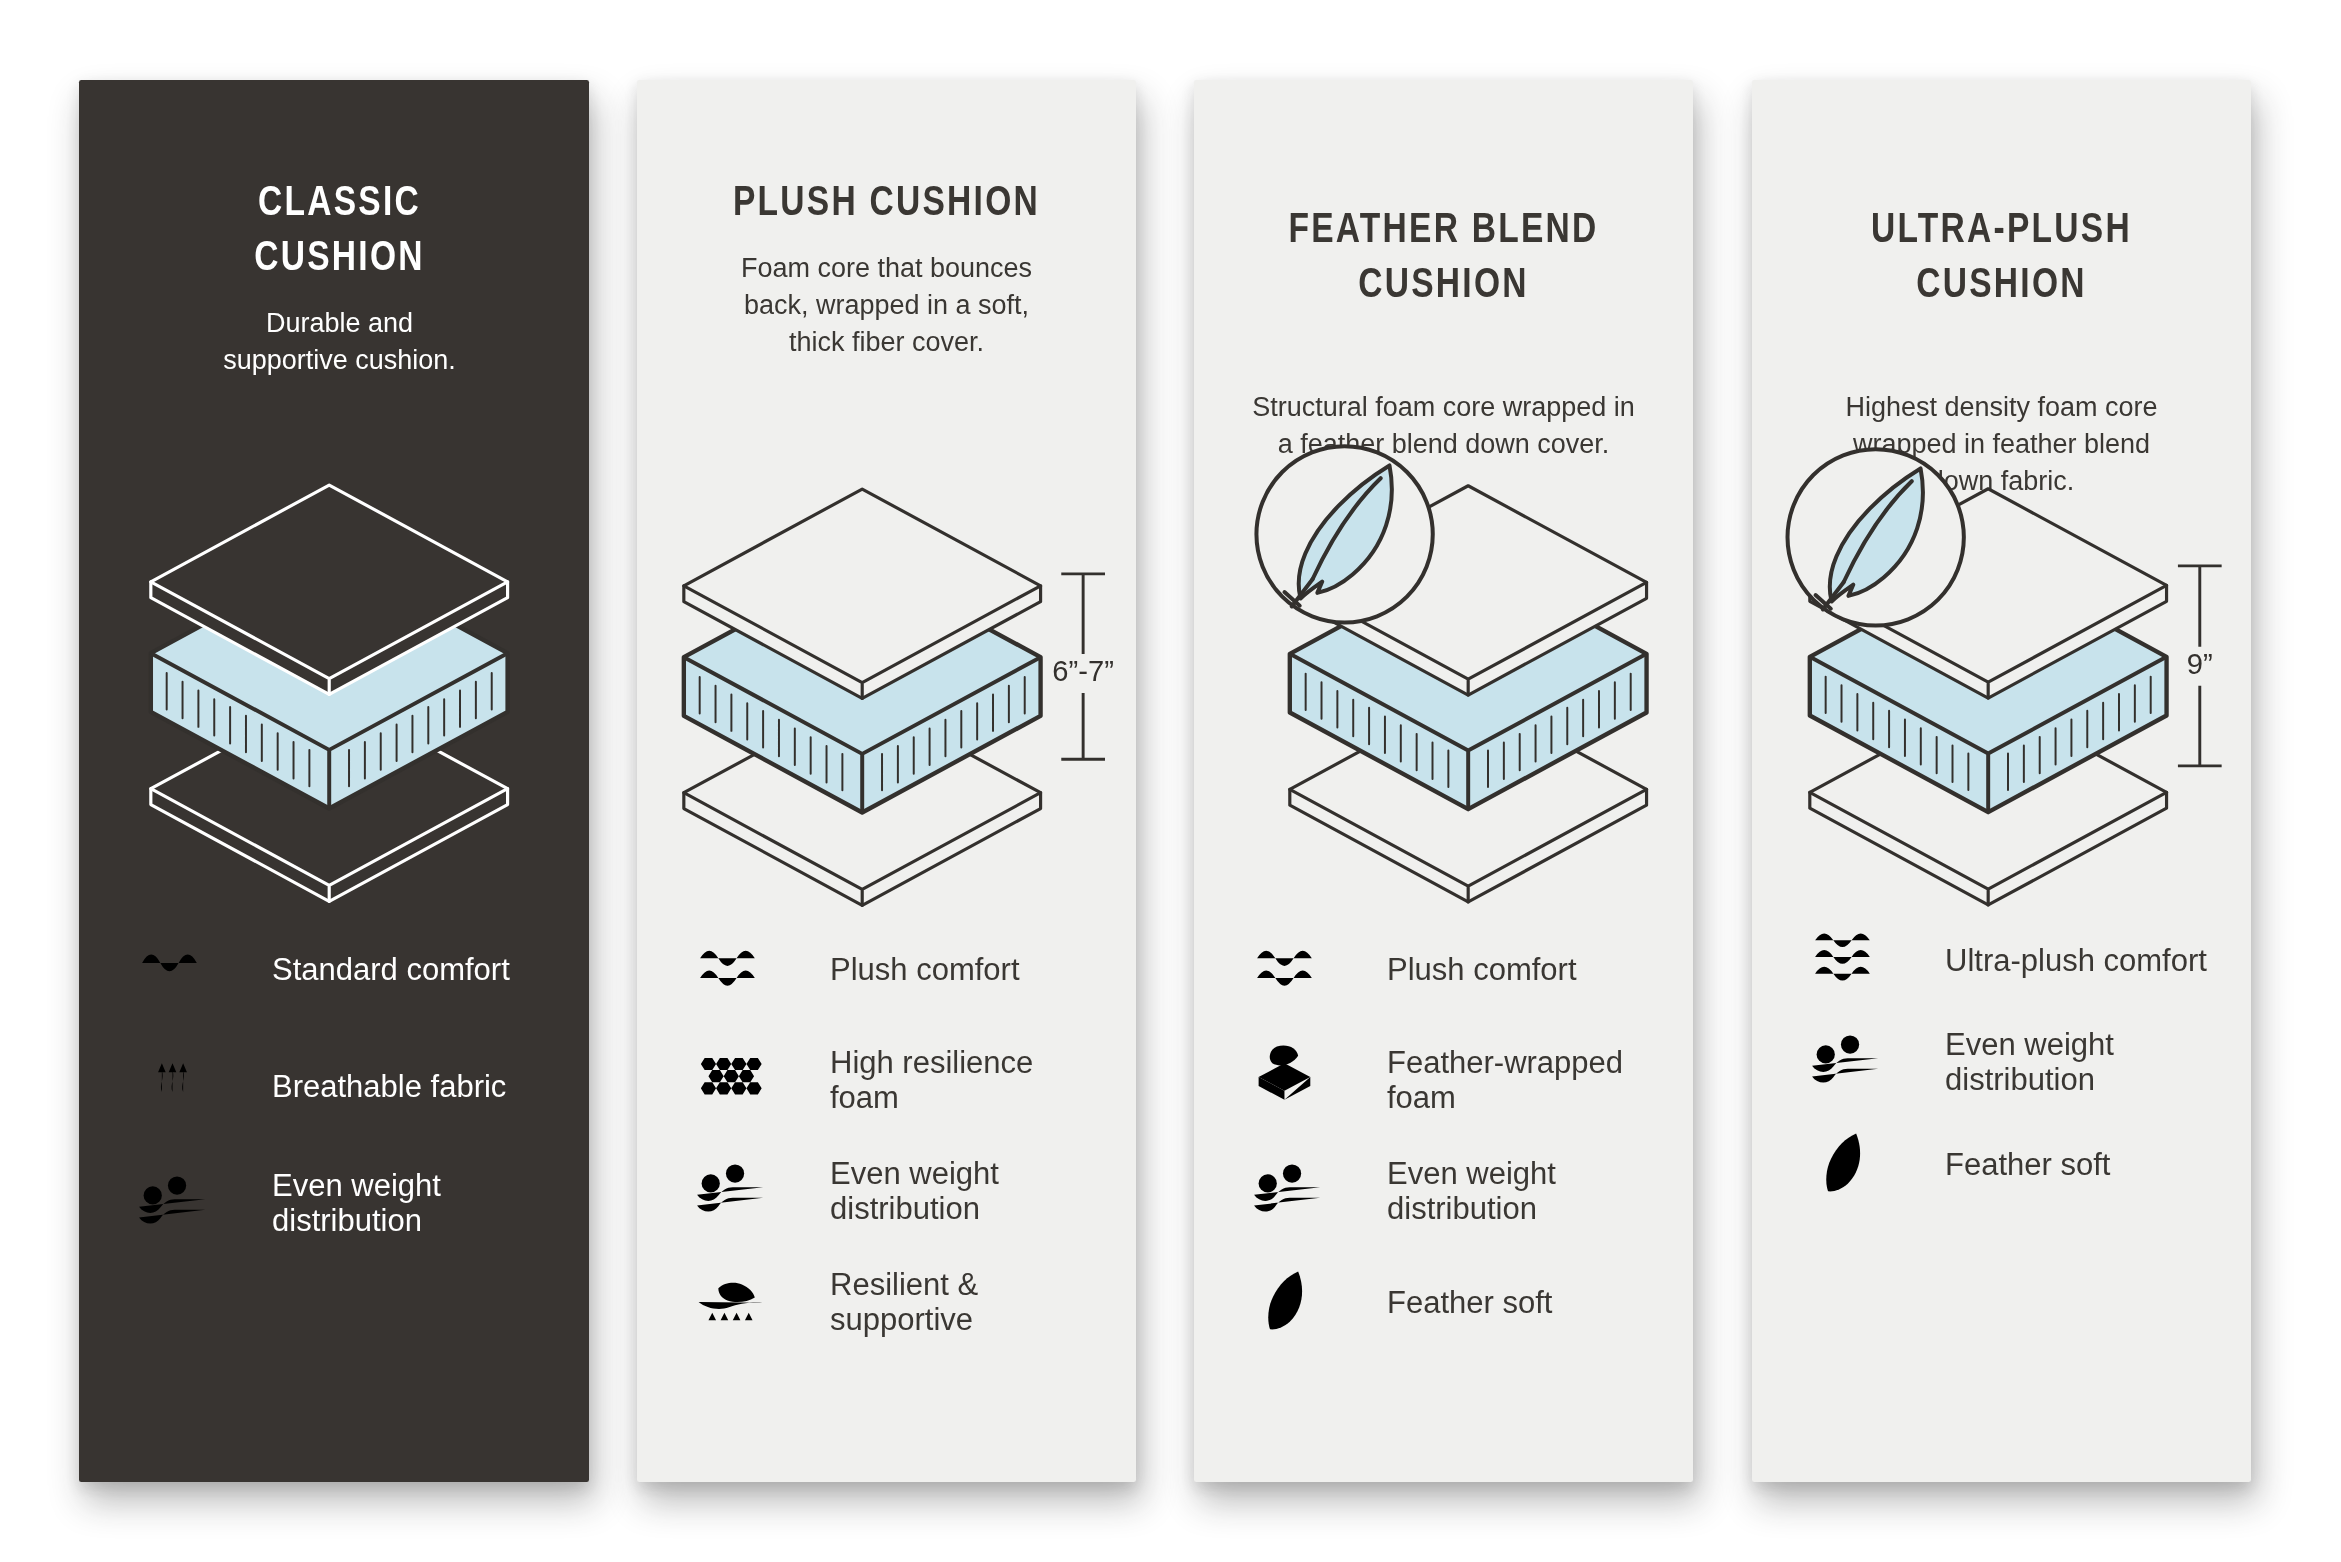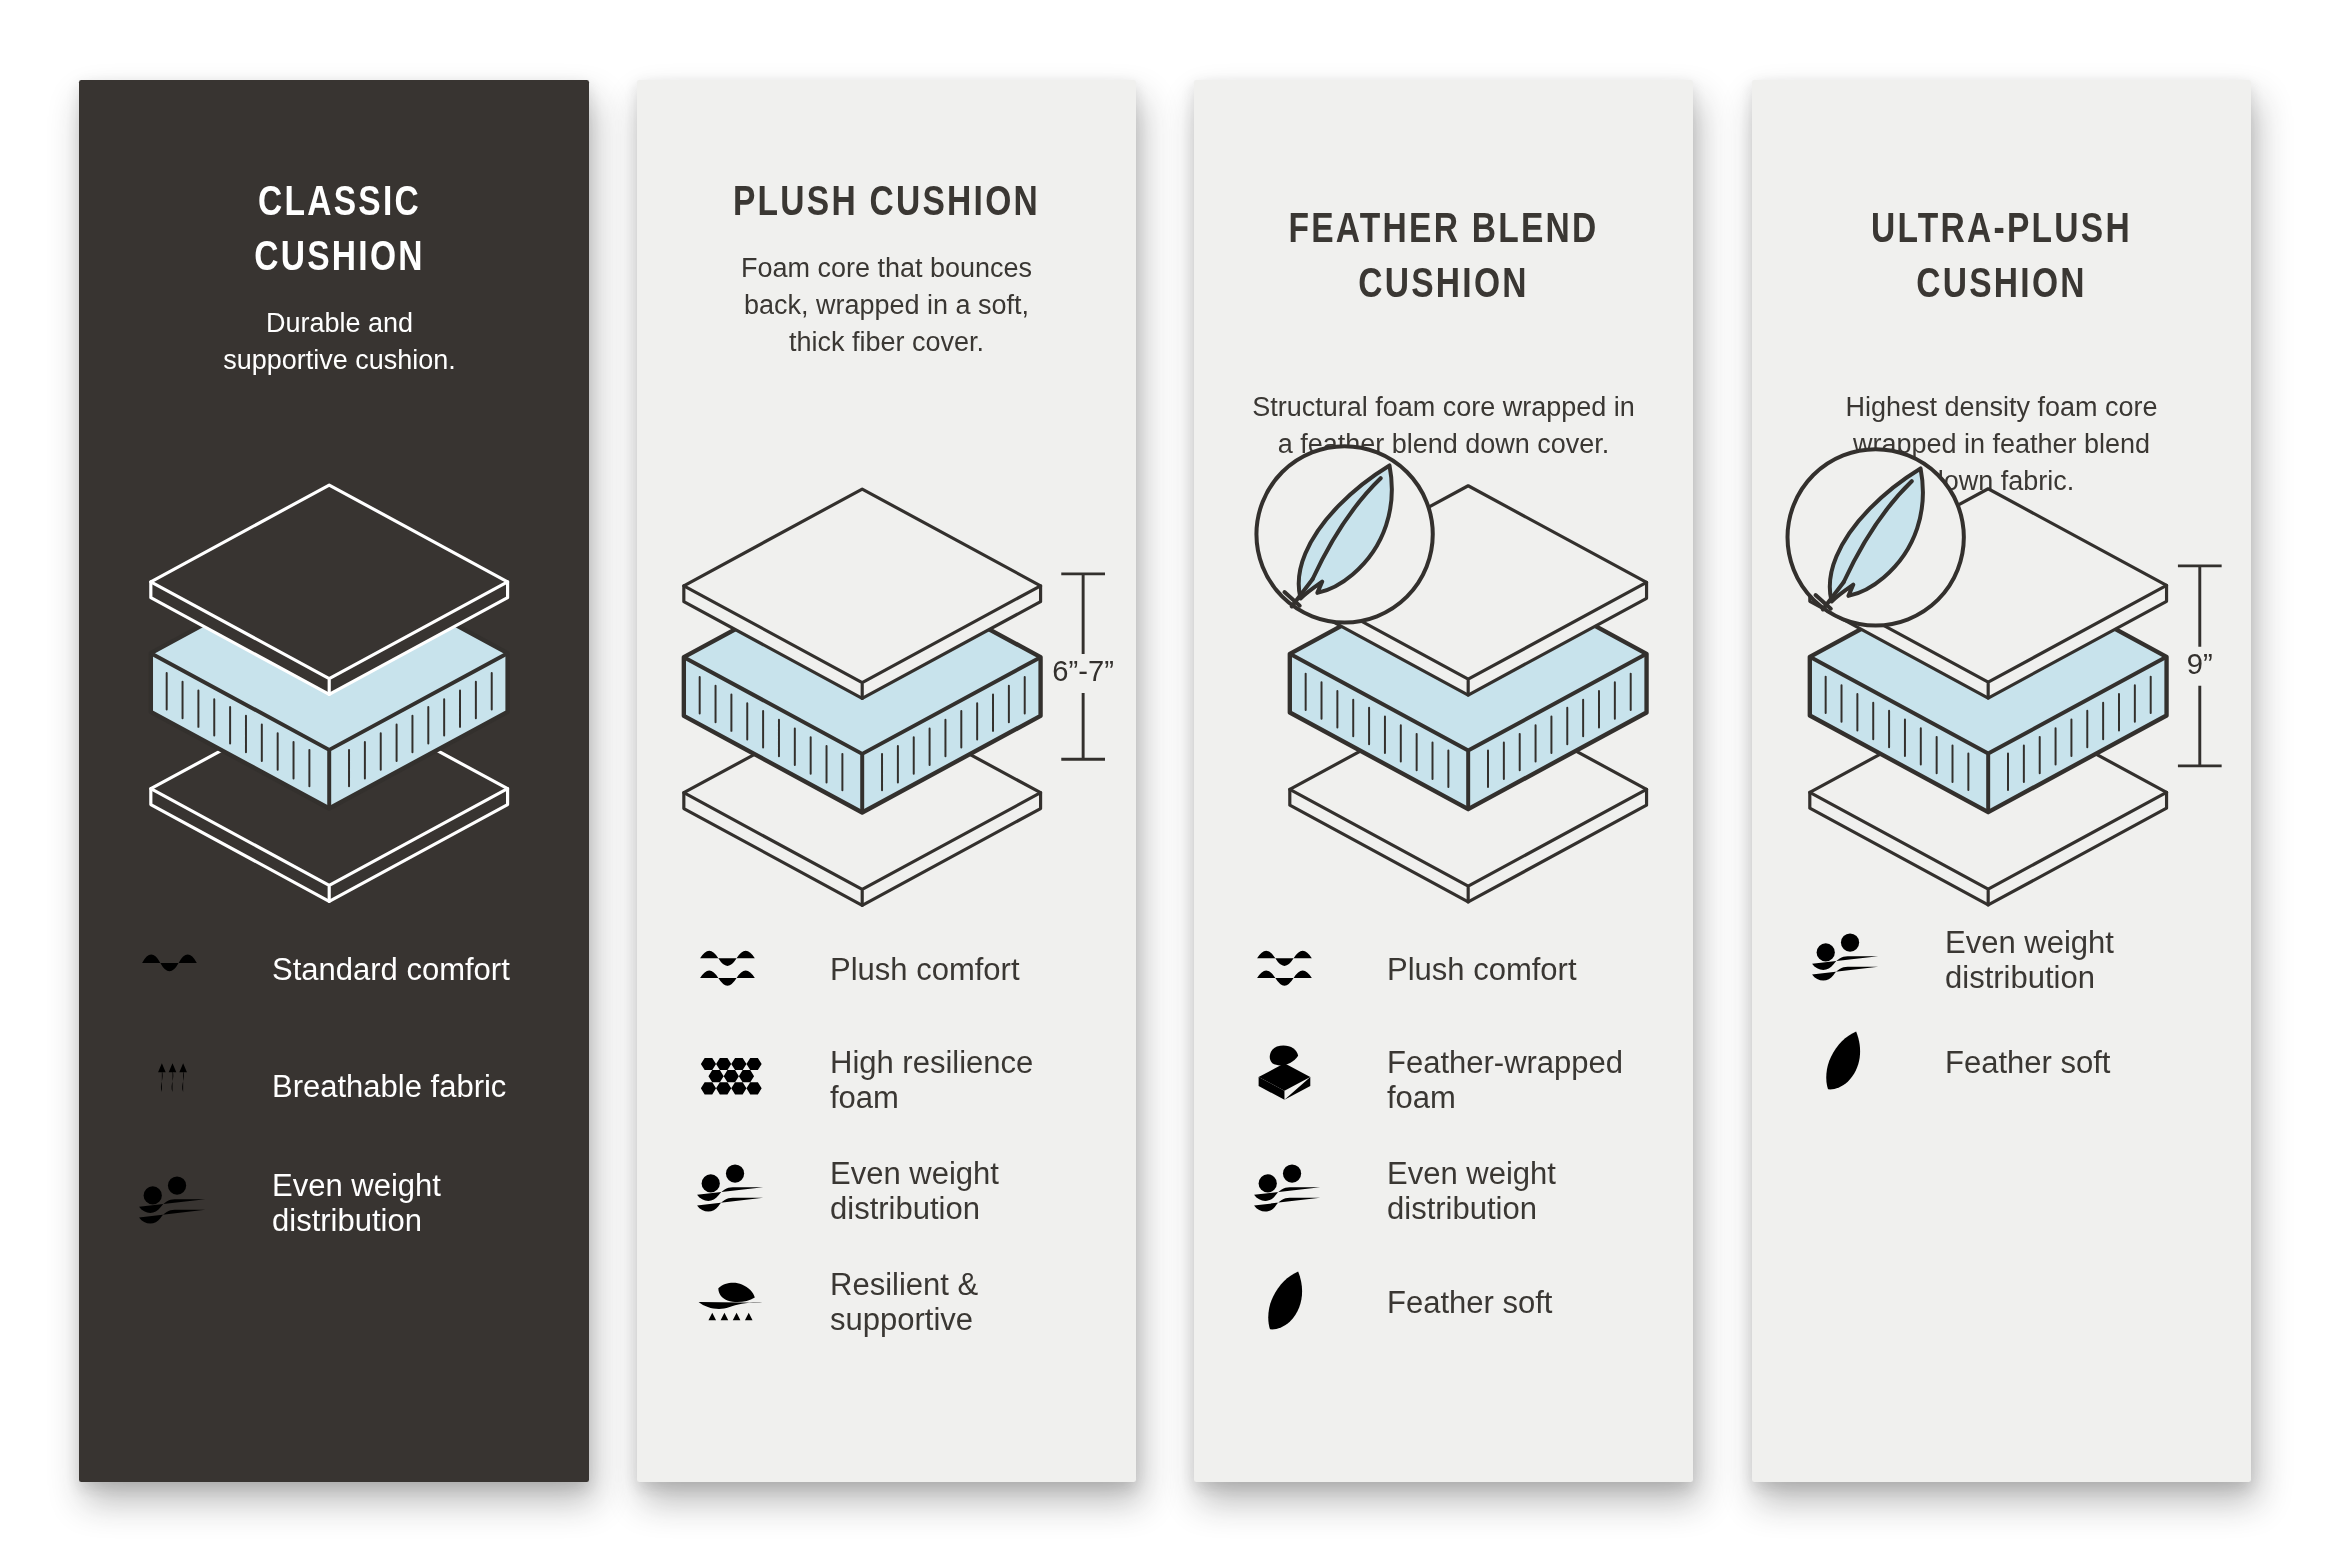--- a/index.html
+++ b/index.html
@@ -329,20 +329,28 @@
       <g>
         <path class="measure-line" d="M728,216 H798 M763,216 V352 M763,424 V559 M728,559 H798"></path>
         <text class="measure-text" x="763" y="401" text-anchor="middle">9”</text>
       </g>
     </svg>
   </div>
   <ul class="features">
     <li class="feature">
       <span class="f-icon">
           <svg viewBox="0 0 100 100">
+            <use href="#icon-wave3"></use>
+          </svg>
+        </span>
+      <span class="f-label">Ultra-plush comfort</span>
+    </li>
+    <li class="feature">
+      <span class="f-icon">
+          <svg viewBox="0 0 100 100">
             <use href="#icon-weight"></use>
           </svg>
         </span>
       <span class="f-label">Even weight
 distribution</span>
     </li>
     <li class="feature">
       <span class="f-icon">
           <svg viewBox="0 0 100 100">
             <use href="#icon-feather"></use>

